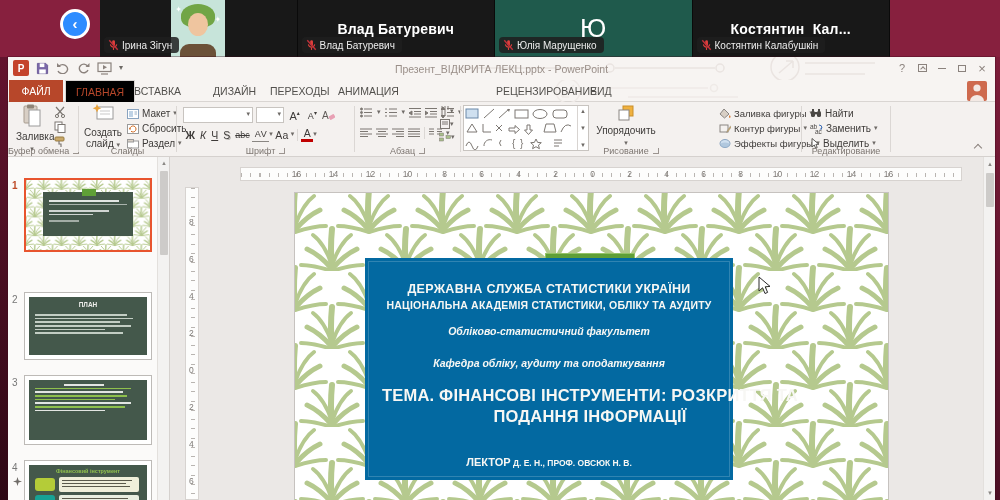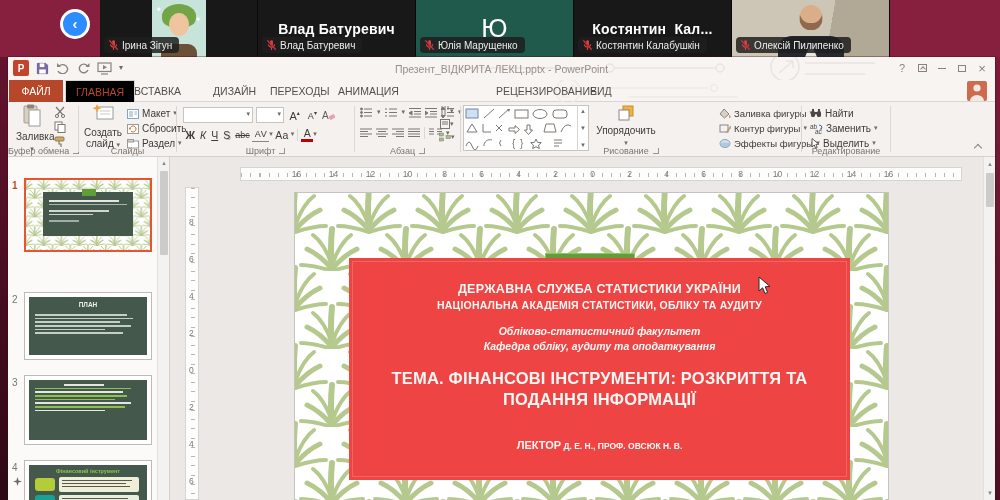--- a/index.html
+++ b/index.html
@@ -77,28 +77,28 @@
 .tline{position:relative;height:1.5px;margin:2.2px 6px 0 6px;background:#C3CEC4}
 
 .canvas{position:absolute;left:162px;top:0;width:825px;height:343px;overflow:hidden}
 .hruler{position:absolute;left:70px;top:10px;width:722px;height:14px;background:#FDFDFC;border:1px solid #D7D3D0}
 .hticks{position:absolute;left:0;right:0;top:5px;height:4px;background:repeating-linear-gradient(90deg,#B9B5B1 0 1px,transparent 1px 9.25px)}
 .rnum{position:absolute;top:1px;transform:translateX(-50%);font-size:8.5px;color:#7D7975}
 .vruler{position:absolute;left:15px;top:30px;width:14px;height:313px;background:#FDFDFC;border:1px solid #D7D3D0}
 .vticks{position:absolute;top:0;bottom:0;left:5px;width:4px;background:repeating-linear-gradient(180deg,#B9B5B1 0 1px,transparent 1px 9.25px)}
 .rnumv{position:absolute;left:3px;transform:translateY(-50%);font-size:8.5px;color:#7D7975}
 .slide{position:absolute;left:125px;top:36px;width:593px;height:334px;background:#fff;box-shadow:0 0 0 1px #C6C2BF}
-.darkbox{position:absolute;left:54px;top:65px;width:501px;height:222px;background:#ef4444}
+.darkbox{position:absolute;left:70px;top:65px;width:368px;height:222px;background:#0369a1}
 .darkbox .inner{position:absolute;inset:3px;border:1px solid rgba(255,255,255,.18)}
 .accentrect{position:absolute;left:250px;top:60px;width:90px;height:32px;background:#5F9F37;border:1px solid #94C366}
 .slidetext{position:absolute;left:0;right:0;top:24px;text-align:center;color:#F7F7F4}
 .st-org1{font-size:12.5px;font-weight:700;letter-spacing:.3px}
 .st-org2{font-size:10.5px;font-weight:700;margin-top:3px;letter-spacing:.2px}
 .st-fac{font-size:10.5px;font-weight:700;font-style:italic;margin-top:14px}
-.st-dep{font-size:10.5px;font-weight:700;font-style:italic;margin-top:3px}
+.st-dep{font-size:10.5px;font-weight:700;font-style:italic;margin-top:20px}
 .st-topic{font-size:16.5px;font-weight:700;line-height:1.25;width:450px;margin:16px auto 10px auto;letter-spacing:.2px}
 .st-lect{margin-top:26px;font-weight:700}
 .vscroll{position:absolute;right:0;top:0;width:12px;height:343px;background:#F3F2F1;border-left:1px solid #E3E0DD}
 .decor{position:absolute;pointer-events:none}
 .micoff{flex:0 0 auto}
 </style>
 </head>
 <body>
 
 <div id="root">
@@ -189,36 +189,20 @@
         <svg class="micoff" width="11" height="12" viewBox="0 0 12 12">
               <rect x="4.6" y="0.8" width="3" height="6" rx="1.5" fill="#E0403C"></rect>
               <path d="M2.6 5.4 a3.5 3.5 0 0 0 6.9 0" fill="none" stroke="#E0403C" stroke-width="1.2"></path>
               <line x1="6" y1="9" x2="6" y2="11.4" stroke="#E0403C" stroke-width="1.2"></line>
               <line x1="1.4" y1="0.8" x2="10.6" y2="11.2" stroke="#C3303A" stroke-width="1.5"></line>
             </svg>
         <span>Костянтин Калабушкін</span>
       </div>
     </div>
 
-    <div class="tile">
-      <div class="a6">
-        <div class="head"></div>
-            <div class="torso"></div>
-            <div class="shirt"></div>
-      </div>
-      <div class="pl">
-        <svg class="micoff" width="11" height="12" viewBox="0 0 12 12">
-              <rect x="4.6" y="0.8" width="3" height="6" rx="1.5" fill="#E0403C"></rect>
-              <path d="M2.6 5.4 a3.5 3.5 0 0 0 6.9 0" fill="none" stroke="#E0403C" stroke-width="1.2"></path>
-              <line x1="6" y1="9" x2="6" y2="11.4" stroke="#E0403C" stroke-width="1.2"></line>
-              <line x1="1.4" y1="0.8" x2="10.6" y2="11.2" stroke="#C3303A" stroke-width="1.5"></line>
-            </svg>
-        <span>Олексій Пилипенко</span>
-      </div>
-    </div>
 
   </div>
 </div>
 
 <div class="strip-l"></div>
 <div class="strip-r"></div>
 
 <div class="win">
 
   <div class="titlebar">

